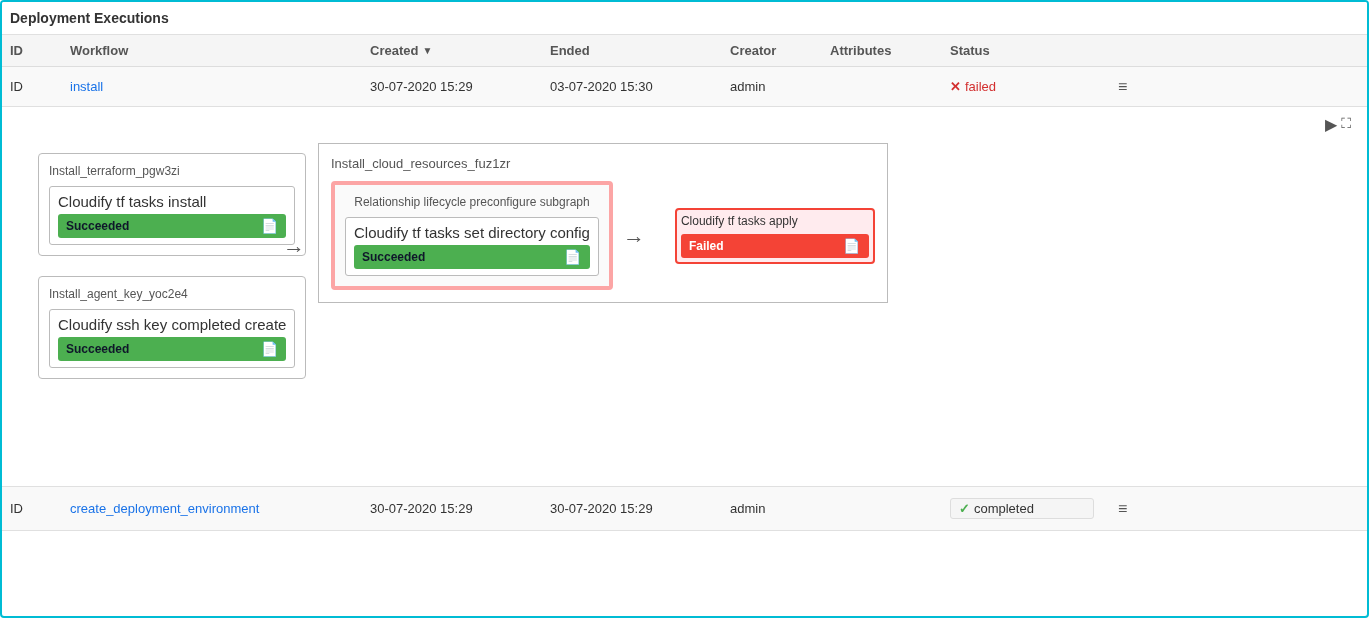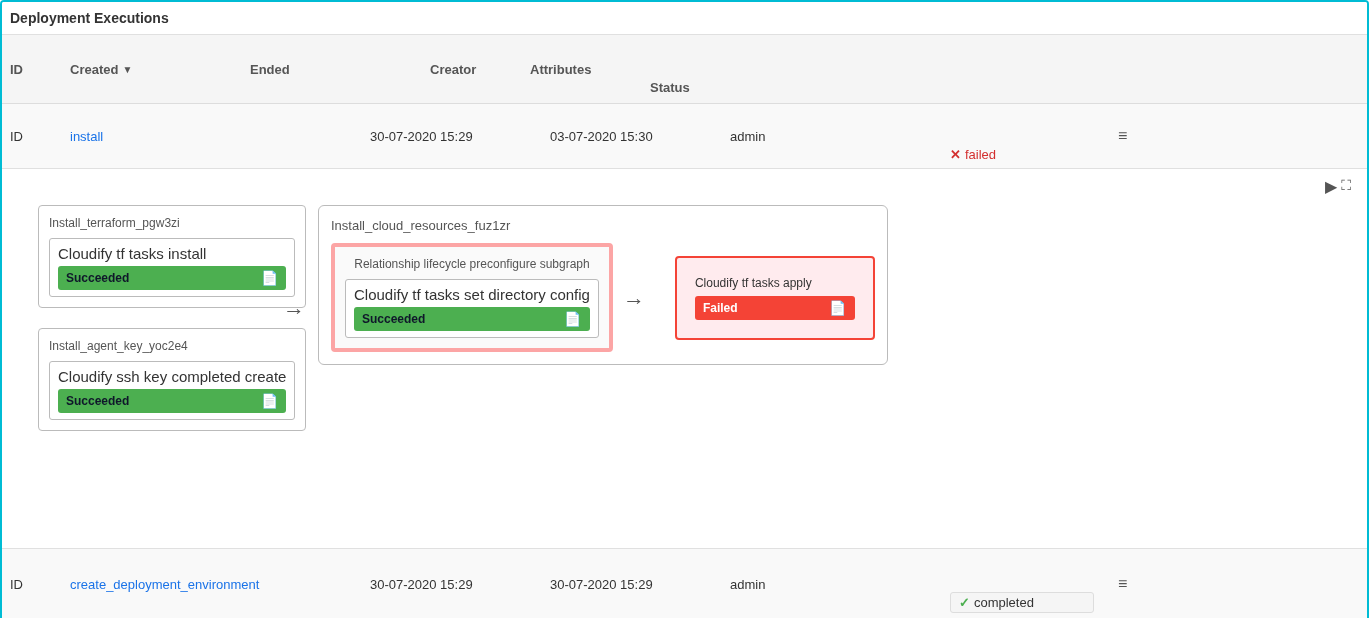--- a/index.html
+++ b/index.html
@@ -37,21 +37,21 @@
       font-size: 13px;
       padding: 0 8px;
     }
 
     .col-id { width: 60px; }
     .col-workflow { width: 300px; }
     .col-created { width: 180px; display: flex; align-items: center; gap: 4px; }
     .col-ended { width: 180px; }
     .col-creator { width: 100px; }
     .col-attributes { width: 120px; }
-    .col-status { width: 160px; margin-top: 37px; }
+    .col-status { width: 160px; }
     .col-menu { width: 40px; }
 
     .sort-arrow {
       display: inline-block;
       font-size: 10px;
       color: #555;
     }
 
     .table-row {
       display: flex;
@@ -182,21 +182,21 @@
       color: #fff;
     }
 
     .doc-icon {
       font-size: 14px;
     }
 
     
     .cloud-box {
       border: 1px solid #bbb;
-      border-radius: 6px;
+      border-radius: 0;
       background: #fff;
       padding: 12px;
       min-width: 560px;
     }
 
     .cloud-box .cloud-title {
       font-size: 13px;
       color: #555;
       margin-bottom: 10px;
     }
@@ -213,21 +213,21 @@
       font-size: 12px;
       color: #555;
       margin-bottom: 8px;
       text-align: center;
     }
 
     .apply-box {
       border: 2px solid #f44336;
       border-radius: 4px;
       background: #ffebee;
-      padding: 18px;
+      padding: 4px;
       min-width: 200px;
       margin-left: 20px;
     }
 
     .apply-task-label {
       font-size: 12px;
       color: #333;
       margin-bottom: 6px;
     }
 
@@ -254,20 +254,21 @@
   </style>
 </head>
 <body>
 
 <div class="page-container">
 
   <div class="page-title">Deployment Executions</div>
 
   <div class="table-header">
     <div class="col col-id">ID</div>
+    <div class="col col-workflow">Workflow</div>
     <div class="col col-created">
       <span>Created</span>
       <span class="sort-arrow">▼</span>
     </div>
     <div class="col col-ended">Ended</div>
     <div class="col col-creator">Creator</div>
     <div class="col col-attributes">Attributes</div>
     <div class="col col-status">Status</div>
     <div class="col col-menu"></div>
   </div>
@@ -294,21 +295,21 @@
 
   <div class="graph-area">
 
     <div class="graph-controls">
       <span>▶</span>
       <span style="font-size:14px;">⛶</span>
     </div>
 
     <div style="position:relative; width:100%; height:330px; margin-top:10px;">
 
-      <div style="position:absolute; left:20px; top:10px; display:flex; flex-direction:column; gap:20px;">
+      <div style="position:absolute; left:20px; top:20px; display:flex; flex-direction:column; gap:20px;">
 
         <div class="node-box">
           <div class="node-title">Install_terraform_pgw3zi</div>
           <div class="task-box">
             <div class="task-label">Cloudify tf tasks install</div>
             <div class="status-bar succeeded">
               <span>Succeeded</span>
               <span class="doc-icon">📄</span>
             </div>
           </div>

